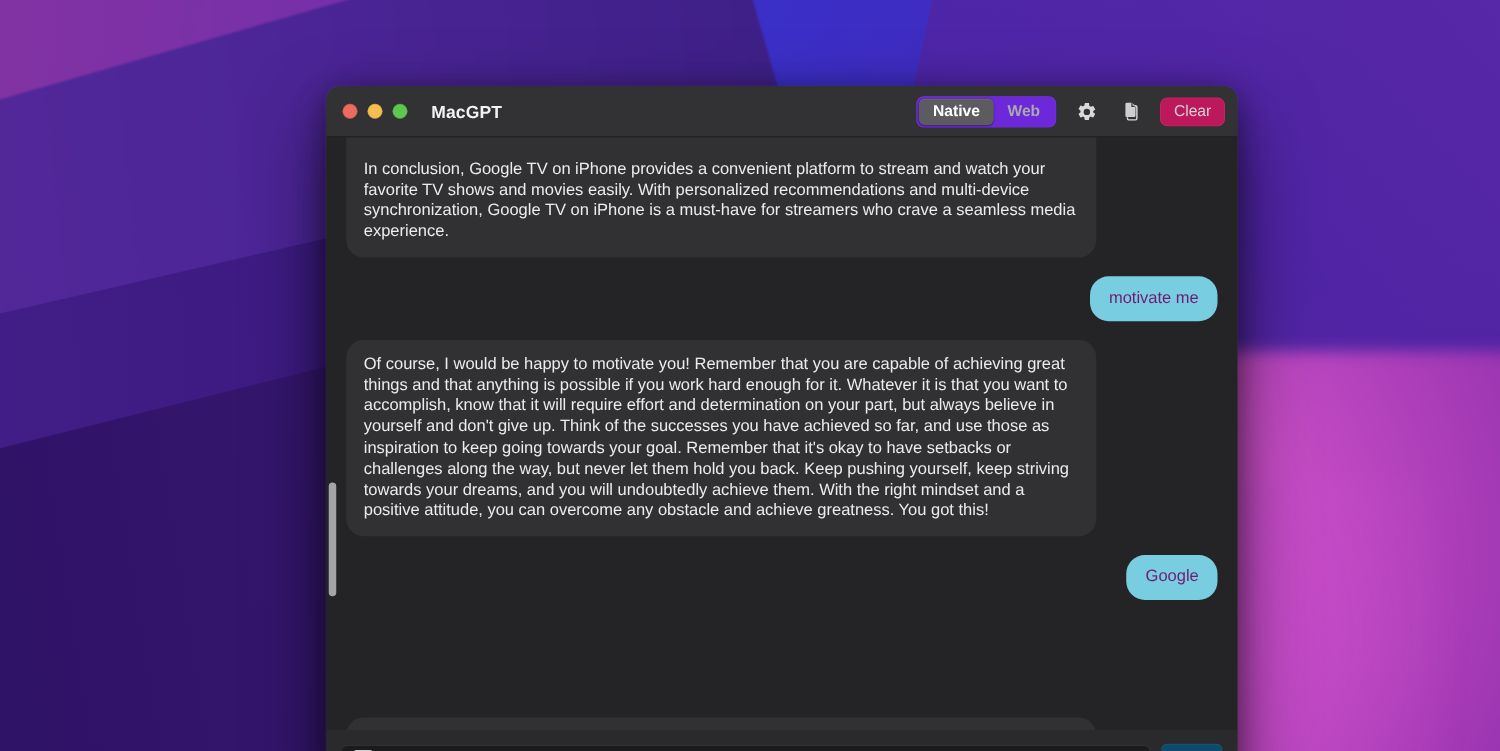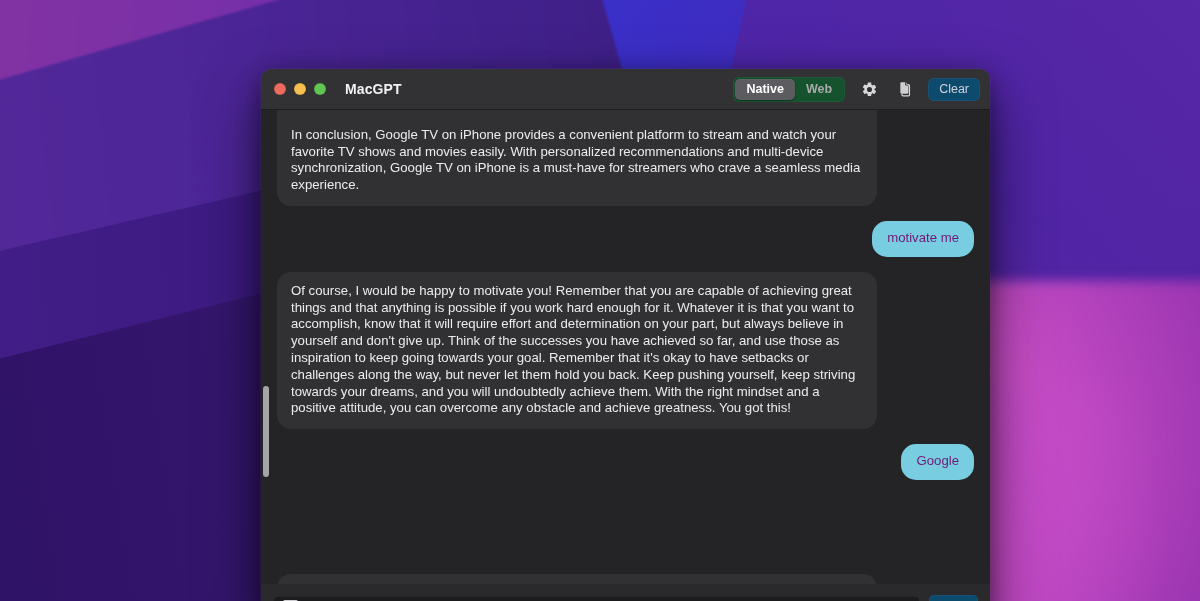--- a/index.html
+++ b/index.html
@@ -167,21 +167,21 @@
   #titlebar-right {
     margin-left: auto;
     display: flex;
     align-items: center;
     gap: 13px;
   }
 
   
   #mode-segment {
     display: flex;
-    background: #14532d;
+    background: #6d28d9;
     border-radius: 6px;
     padding: 2px;
     box-shadow: inset 0 0 0 .5px rgba(255,255,255,.07);
   }
   .segment {
     font-size: 12.5px;
     font-weight: bold;
     padding: 3px 11px 4px;
     border-radius: 5px;
     color: #a9a9ae;
@@ -199,21 +199,21 @@
     align-items: center;
     justify-content: center;
     width: 22px; height: 22px;
     color: #d8d8dc;
   }
   .icon-btn svg { display: block; }
 
   #clear-button {
     font-size: 12.5px;
     color: #d2d2d6;
-    background: #0c4a6e;
+    background: #be185d;
     border-radius: 6px;
     padding: 4px 11px 5px;
     line-height: 14px;
     box-shadow: inset 0 0 0 .5px rgba(255,255,255,.1);
   }
 
   
   #chat-area {
     flex: 1 1 auto;
     background: #242426;

